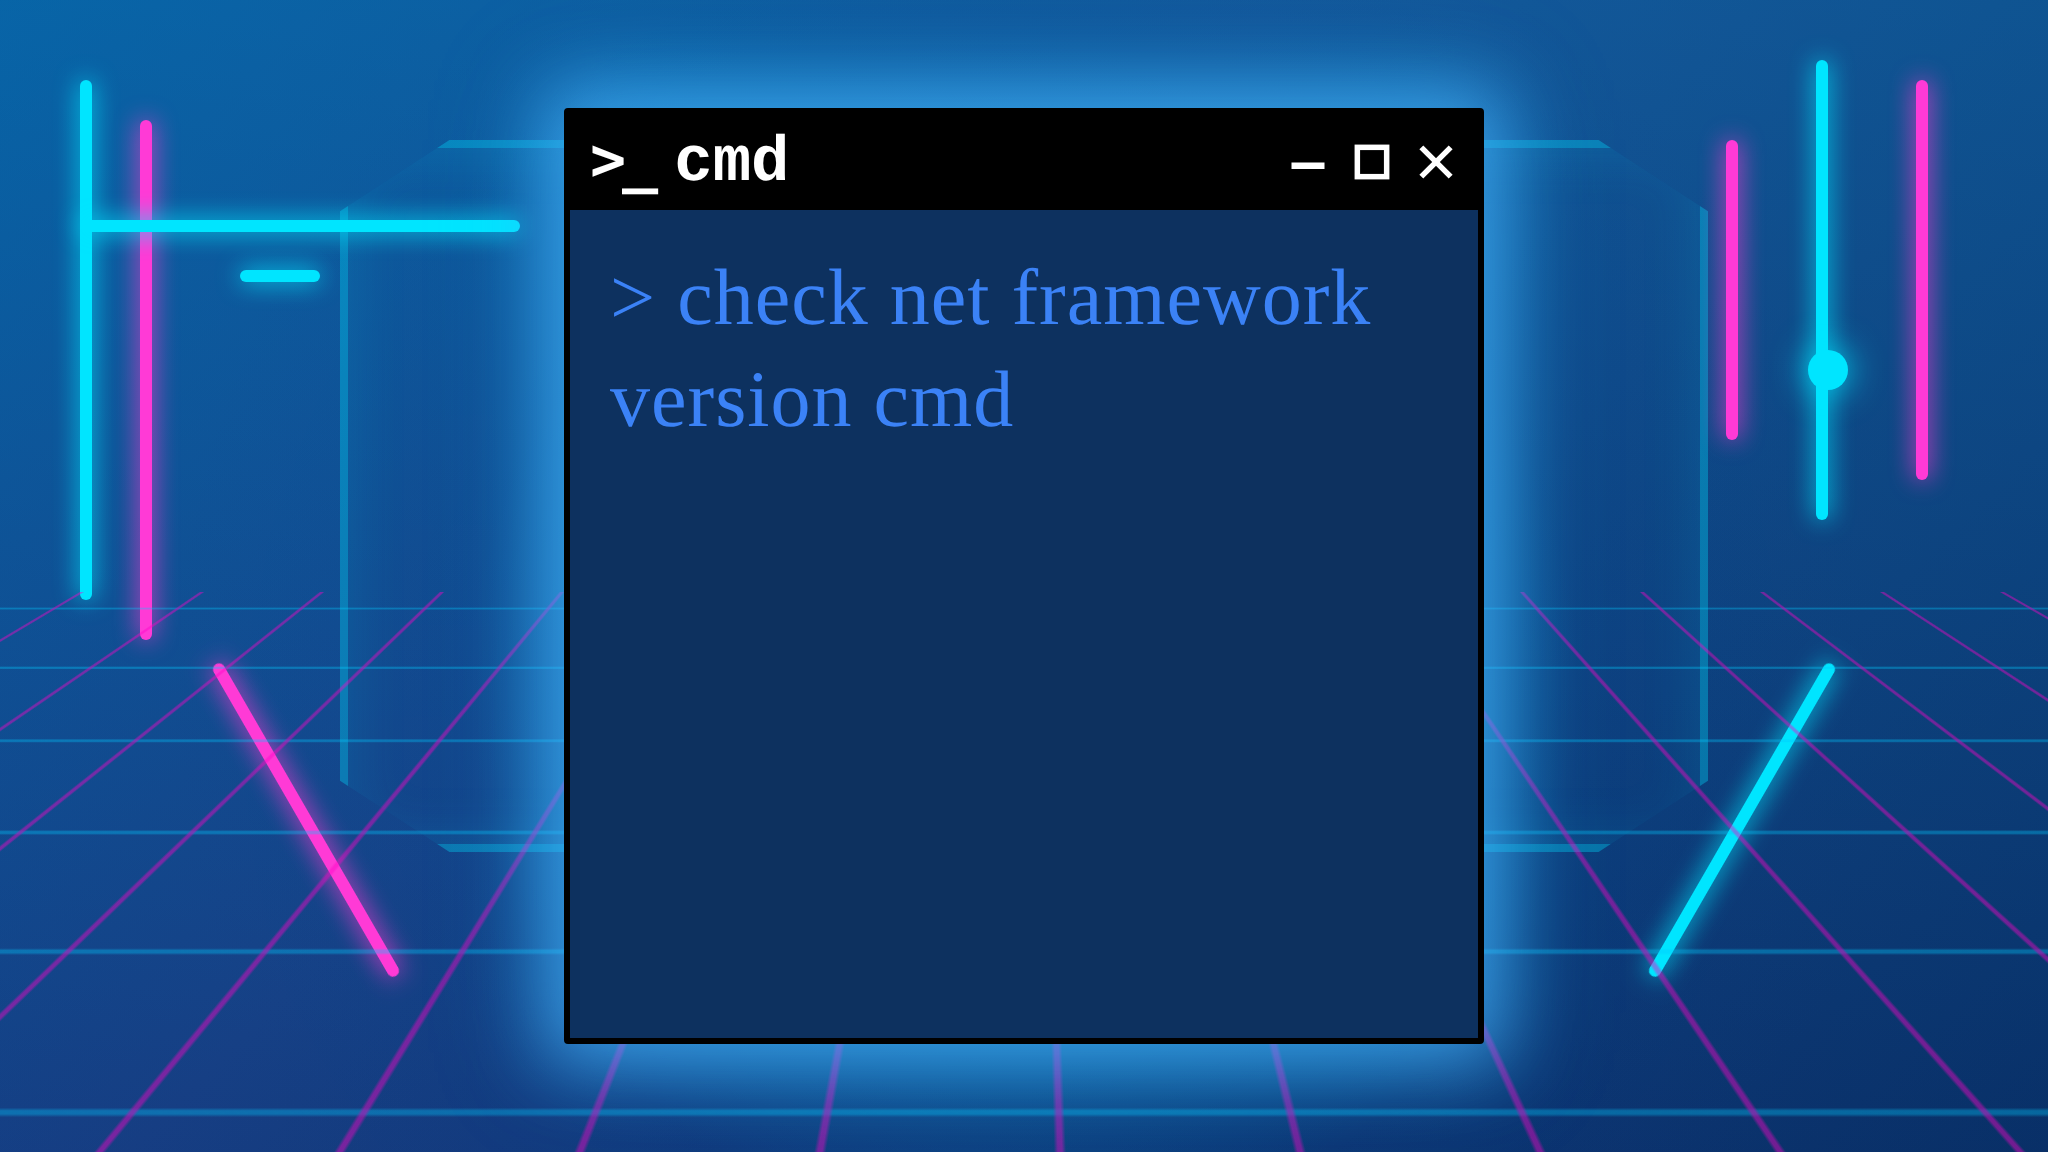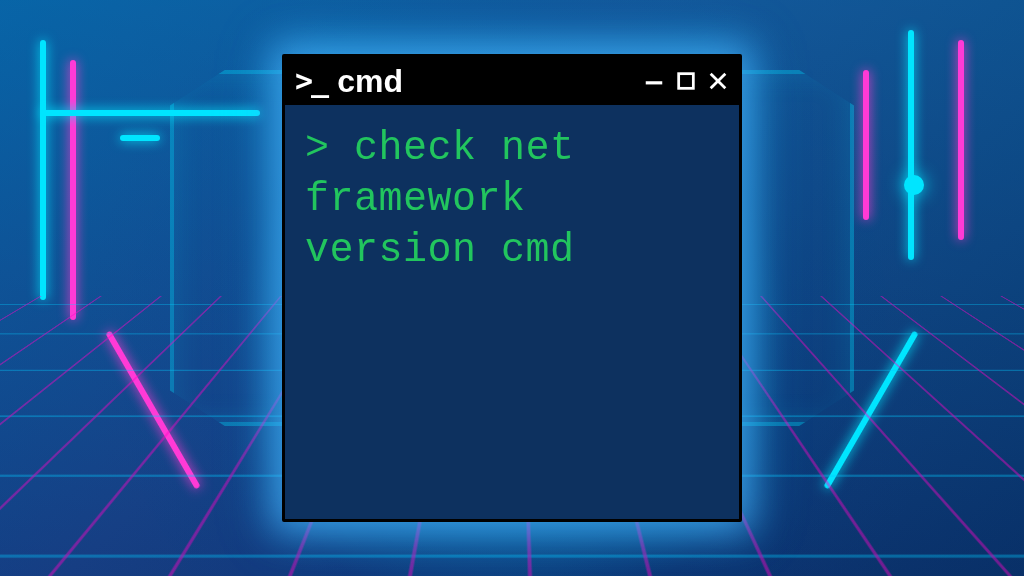--- a/index.html
+++ b/index.html
@@ -90,40 +90,40 @@
       font-size: 30px;
       font-weight: bold;
       letter-spacing: -2px;
       line-height: 1;
       display: flex;
       align-items: center;
     }
     .title-text {
       font-size: 32px;
       font-weight: bold;
-      font-family: Liberation Sans, sans-serif;
+      font-family: Liberation Mono, monospace;
     }
     .spacer { flex: 1; }
     .ctrl-group { display: flex; gap: 10px; align-items: center; }
     .ctrl {
       width: 22px; height: 22px;
       display: flex; align-items: center; justify-content: center;
       color: #fff;
       cursor: pointer;
     }
     .ctrl svg { width: 22px; height: 22px; stroke: #fff; stroke-width: 3; fill: none; }
     .ctrl.min svg { stroke-width: 3.5; }
 
     .body {
       flex: 1;
       padding: 18px 20px;
-      color: #22c55e;
+      color: #3b82f6;
       font-size: 40px;
       line-height: 1.28;
-      font-family: Liberation Mono, monospace;
+      font-family: Liberation Serif, serif;
       letter-spacing: 0.5px;
       word-break: break-word;
       border-radius: 18px;
     }
     .cmd-prompt-char { display:inline; }
   </style>
 </head>
 <body>
 
 <div class="bg">

